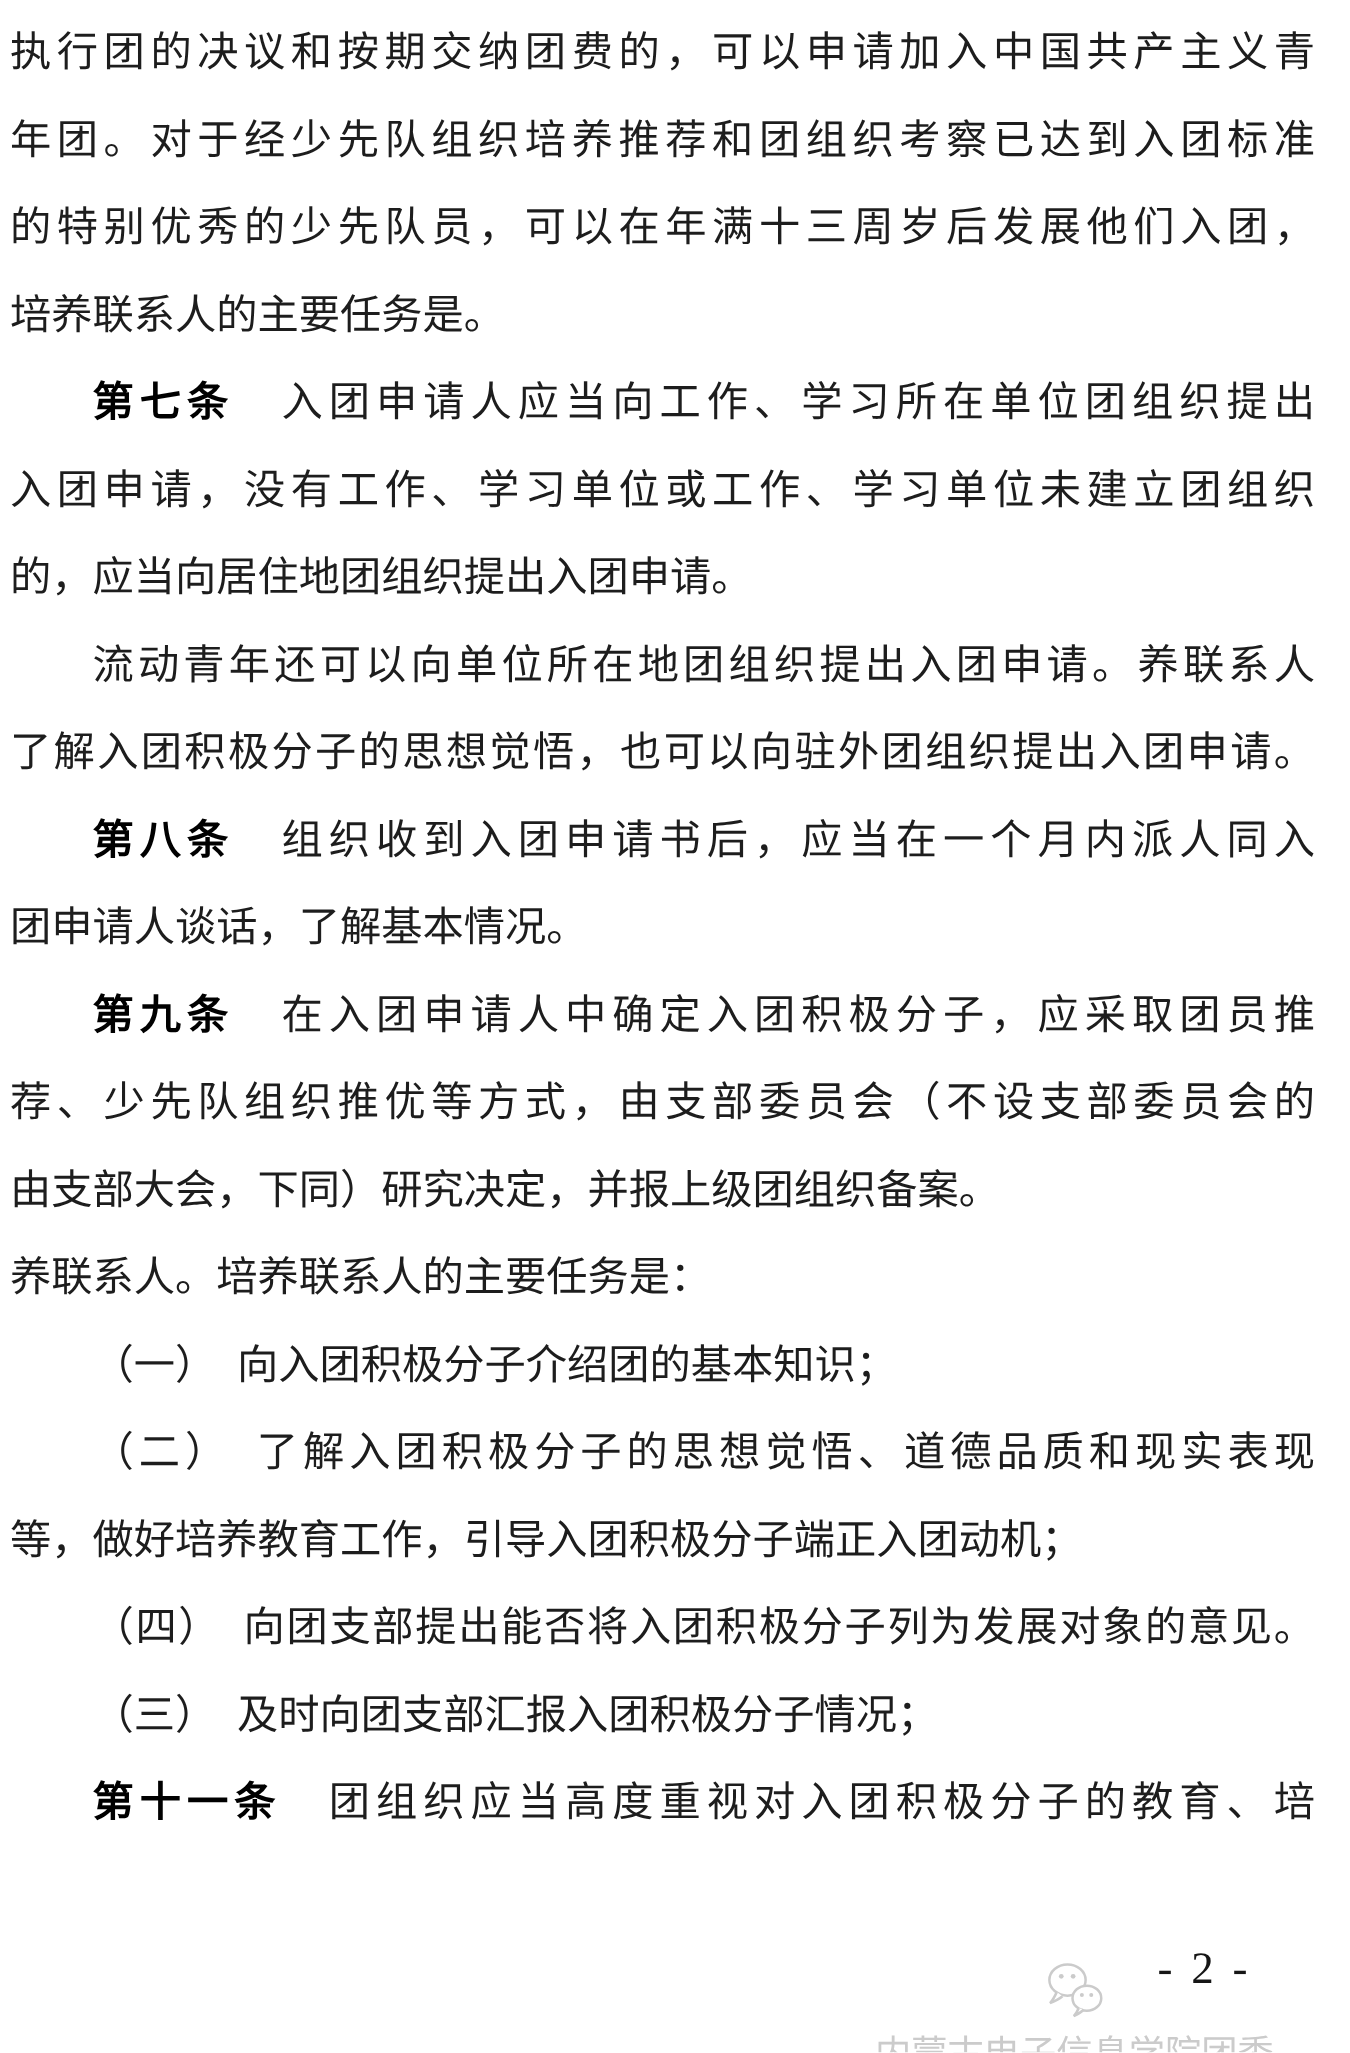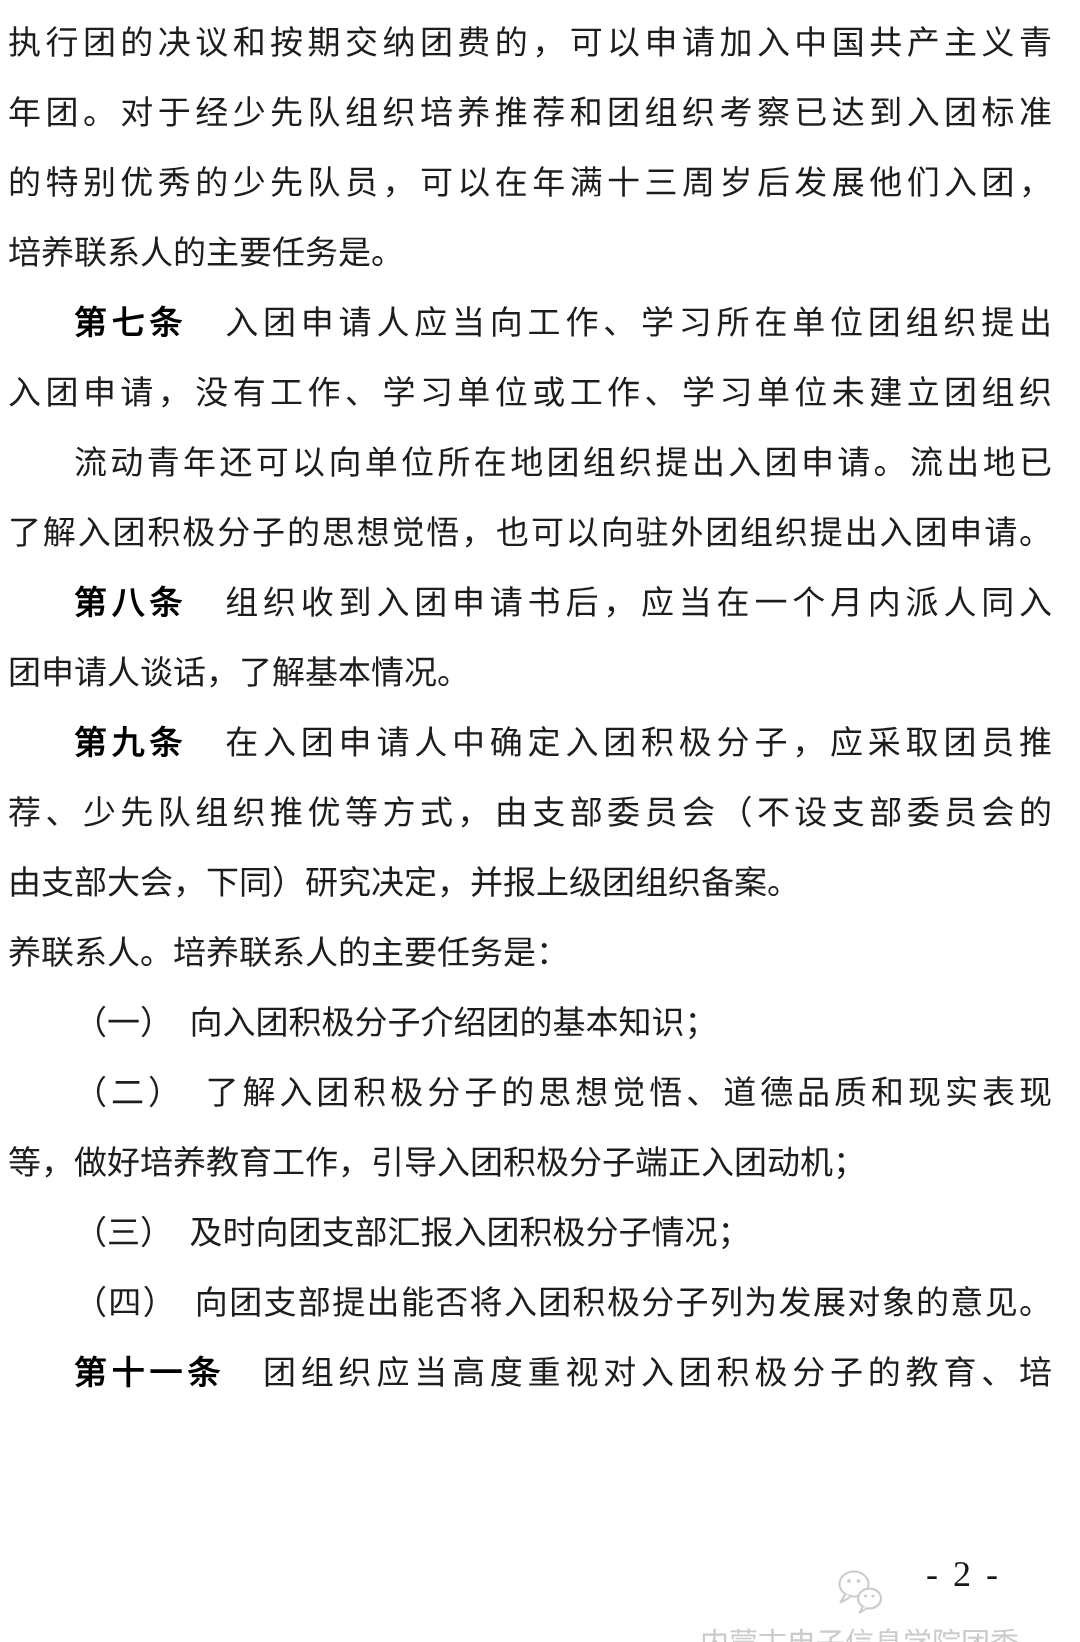--- a/index.html
+++ b/index.html
@@ -64,33 +64,34 @@
 
 <div class="page">
 
   <div class="doc">
       <div class="line just">执行团的决议和按期交纳团费的，可以申请加入中国共产主义青</div>
       <div class="line just">年团。对于经少先队组织培养推荐和团组织考察已达到入团标准</div>
       <div class="line just">的特别优秀的少先队员，可以在年满十三周岁后发展他们入团，</div>
       <div class="line">培养联系人的主要任务是。</div>
       <div class="line indent just"><b>第七条</b>　入团申请人应当向工作、学习所在单位团组织提出</div>
       <div class="line just">入团申请，没有工作、学习单位或工作、学习单位未建立团组织</div>
-      <div class="line indent just">流动青年还可以向单位所在地团组织提出入团申请。流出地已</div>
+      <div class="line">的，应当向居住地团组织提出入团申请。</div>
+      <div class="line indent just">流动青年还可以向单位所在地团组织提出入团申请。养联系人</div>
       <div class="line just">了解入团积极分子的思想觉悟，也可以向驻外团组织提出入团申请。</div>
       <div class="line indent just"><b>第八条</b>　组织收到入团申请书后，应当在一个月内派人同入</div>
       <div class="line">团申请人谈话，了解基本情况。</div>
       <div class="line indent just"><b>第九条</b>　在入团申请人中确定入团积极分子，应采取团员推</div>
       <div class="line just">荐、少先队组织推优等方式，由支部委员会（不设支部委员会的</div>
       <div class="line">由支部大会，下同）研究决定，并报上级团组织备案。</div>
       <div class="line">养联系人。培养联系人的主要任务是：</div>
       <div class="line indent">（一）　向入团积极分子介绍团的基本知识；</div>
       <div class="line indent just">（二）　了解入团积极分子的思想觉悟、道德品质和现实表现</div>
       <div class="line">等，做好培养教育工作，引导入团积极分子端正入团动机；</div>
+      <div class="line indent just">（四）　向团支部提出能否将入团积极分子列为发展对象的意见。</div>
       <div class="line indent">（三）　及时向团支部汇报入团积极分子情况；</div>
-      <div class="line indent just">（四）　向团支部提出能否将入团积极分子列为发展对象的意见。</div>
       <div class="line indent just"><b>第十一条</b>　团组织应当高度重视对入团积极分子的教育、培</div>
     </div>
 
   <div class="footer-watermark">
     <svg class="wm-icon" width="48" height="44" viewBox="0 0 48 44" aria-hidden="true">
       <g fill="#ffffff" stroke="#cbcbcb" stroke-width="2">
         <ellipse cx="18" cy="14" rx="14.5" ry="12.5"></ellipse>
         <path d="M9.5 23.5 Q6.5 30 4 32.5 Q11 29.5 14 27" stroke-width="2"></path>
         <ellipse cx="33.5" cy="28.5" rx="11.5" ry="10"></ellipse>
         <path d="M27 36.5 Q25 41 23 43 Q29 40 31 37.5" stroke-width="2"></path>

